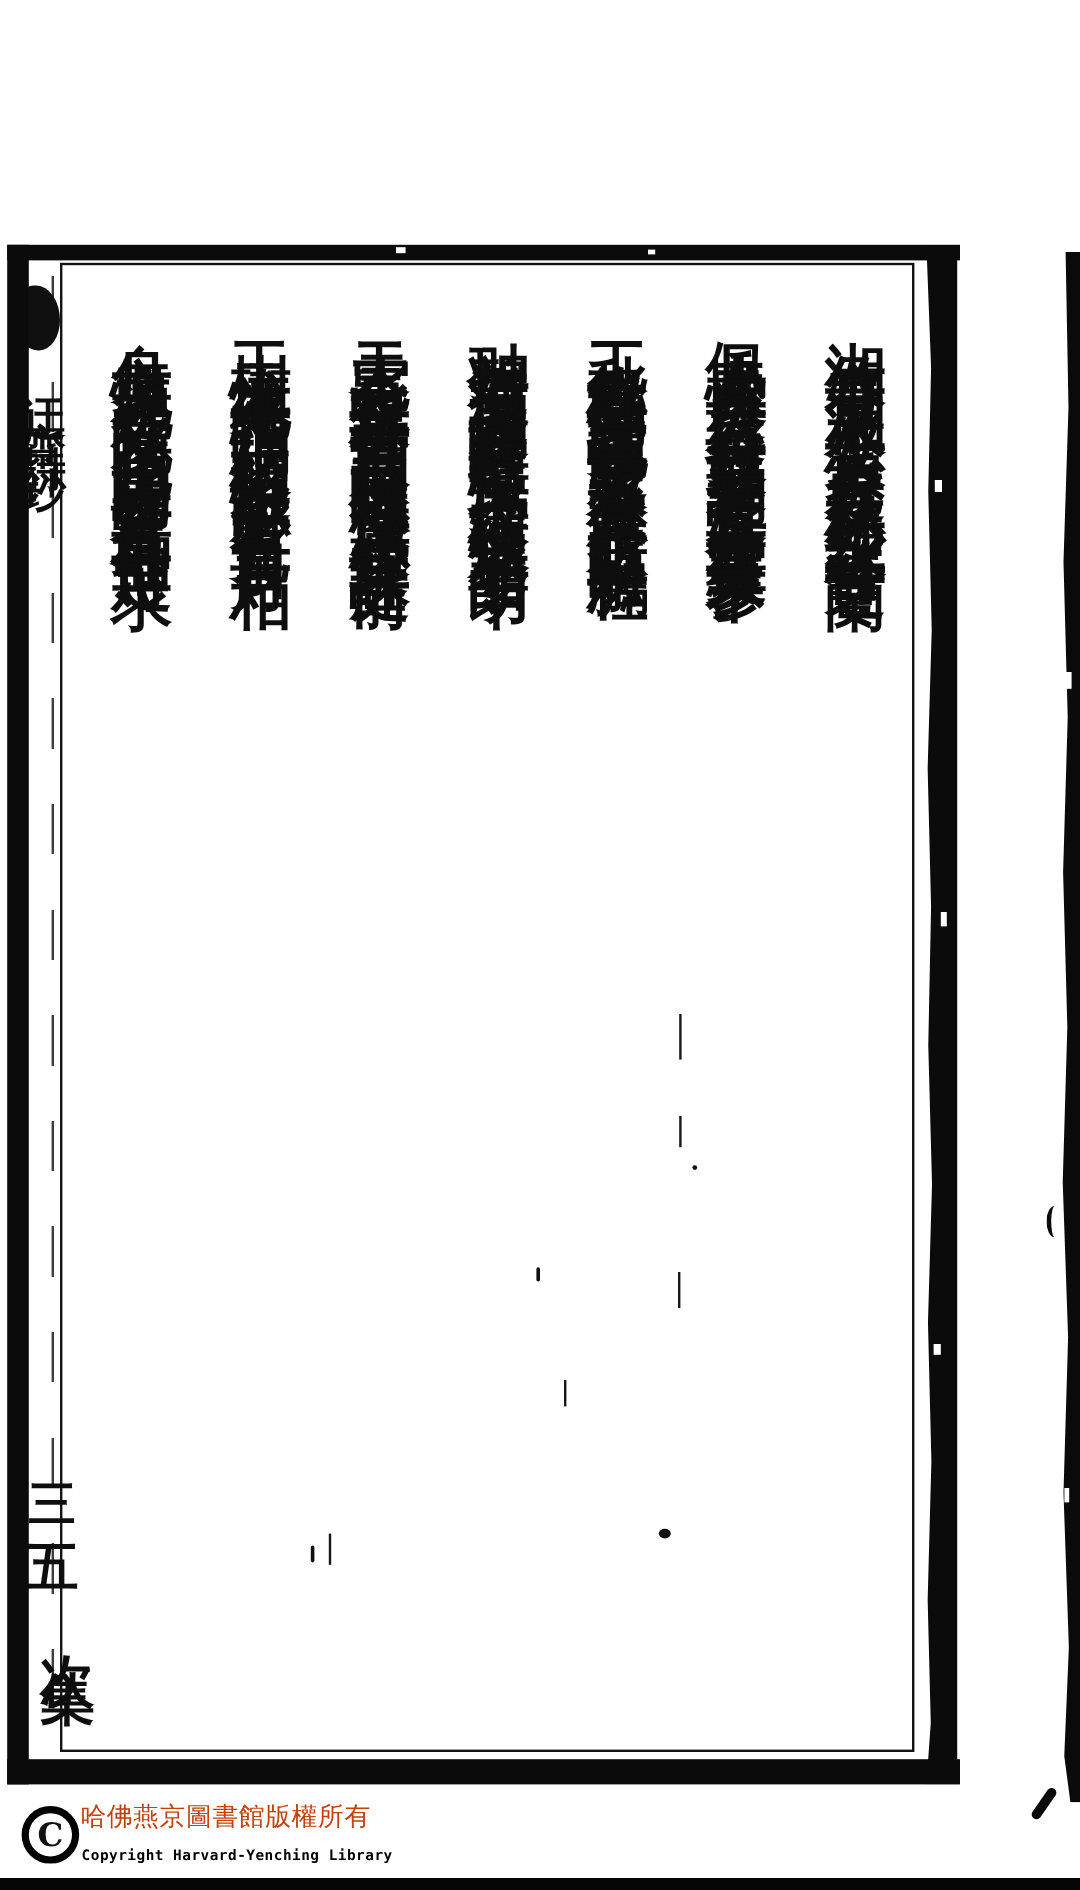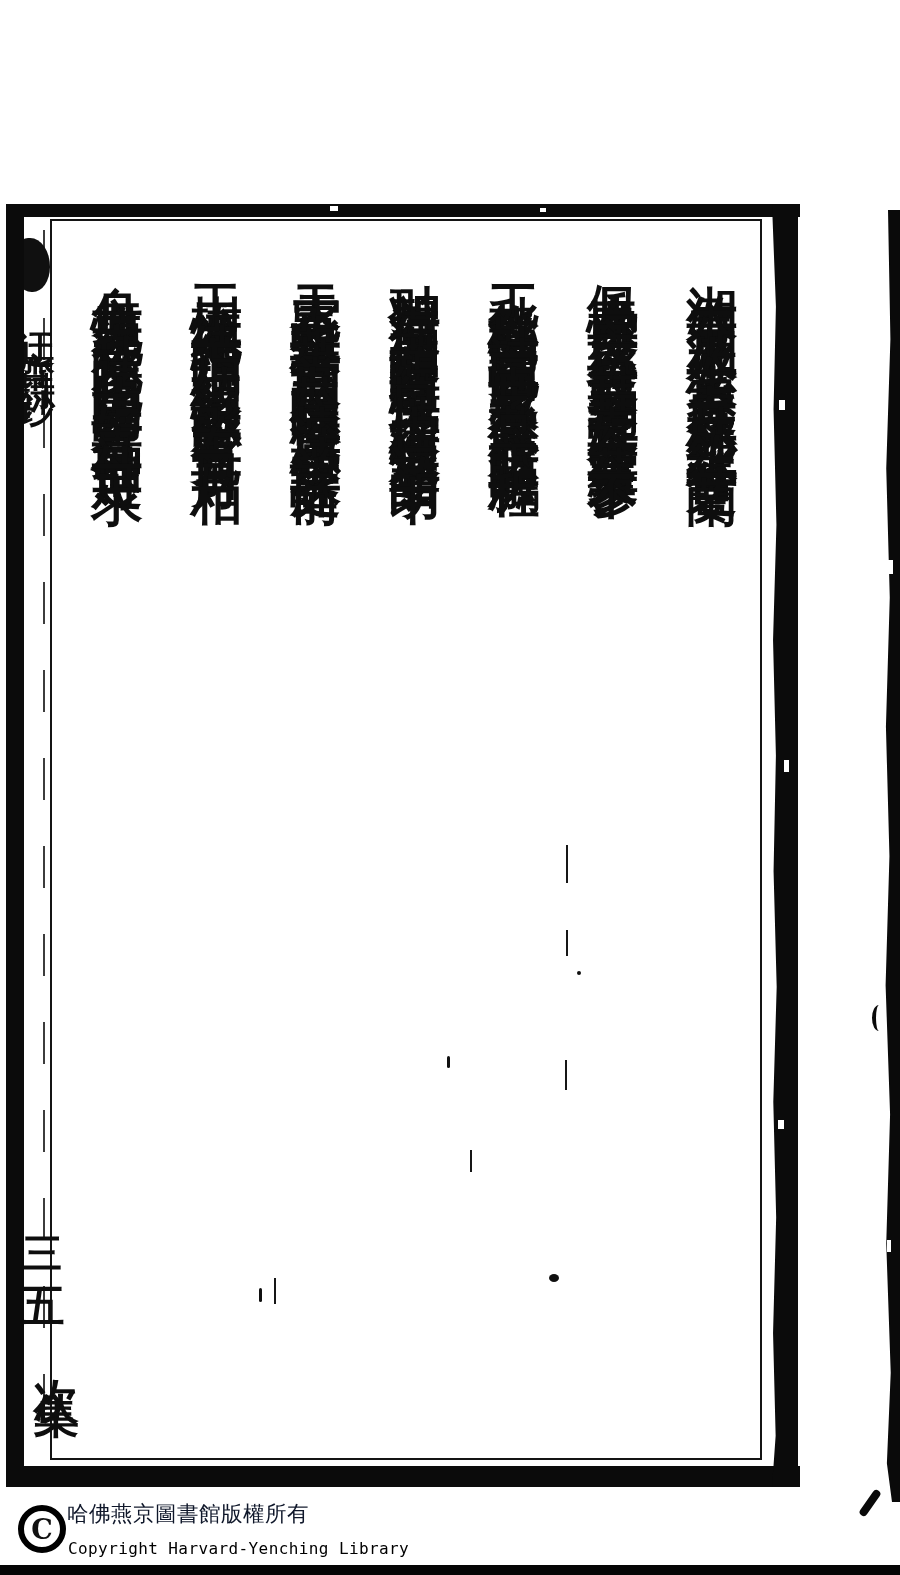--- a/index.html
+++ b/index.html
@@ -44,22 +44,22 @@
      transform:rotate(35deg);border-radius:4px;}
   .edge-tick{position:absolute;left:872px;top:1005px;width:10px;height:26px;
      border-left:4px solid #0a0a0a;border-radius:50%;}
 
   
   .stamp{position:absolute;left:10px;top:1494px;width:302px;height:72px;background:#ffffff;}
   .stamp-circle{position:absolute;left:8px;top:11px;width:36px;height:36px;border:6px solid #000;
      border-radius:50%;display:flex;align-items:center;justify-content:center;
      font-size:27px;font-weight:bold;font-family:"DejaVu Serif",serif;}
   .stamp-cn{position:absolute;left:57px;top:5px;font-size:21.5px;letter-spacing:0.5px;
-     font-family:Liberation Sans, sans-serif;color:#0f172a;white-space:nowrap;}
-  .stamp-en{position:absolute;left:58px;top:45px;font-size:16px;font-weight:normal;
+     font-family:Liberation Sans, sans-serif;color:#c2410c;white-space:nowrap;}
+  .stamp-en{position:absolute;left:58px;top:45px;font-size:12px;font-weight:bold;
      font-family:"DejaVu Sans Mono",monospace;letter-spacing:0.4px;color:#000;white-space:nowrap;}
   .bottom-edge{position:absolute;left:0;top:1565px;width:900px;height:10px;background:#050505;}
 
   
   .speck{position:absolute;background:#ffffff;}
   .ink{position:absolute;background:#101010;border-radius:50%;}
   .rule-dash{position:absolute;width:2px;background:#171717;}
 </style>
 </head>
 <body>

